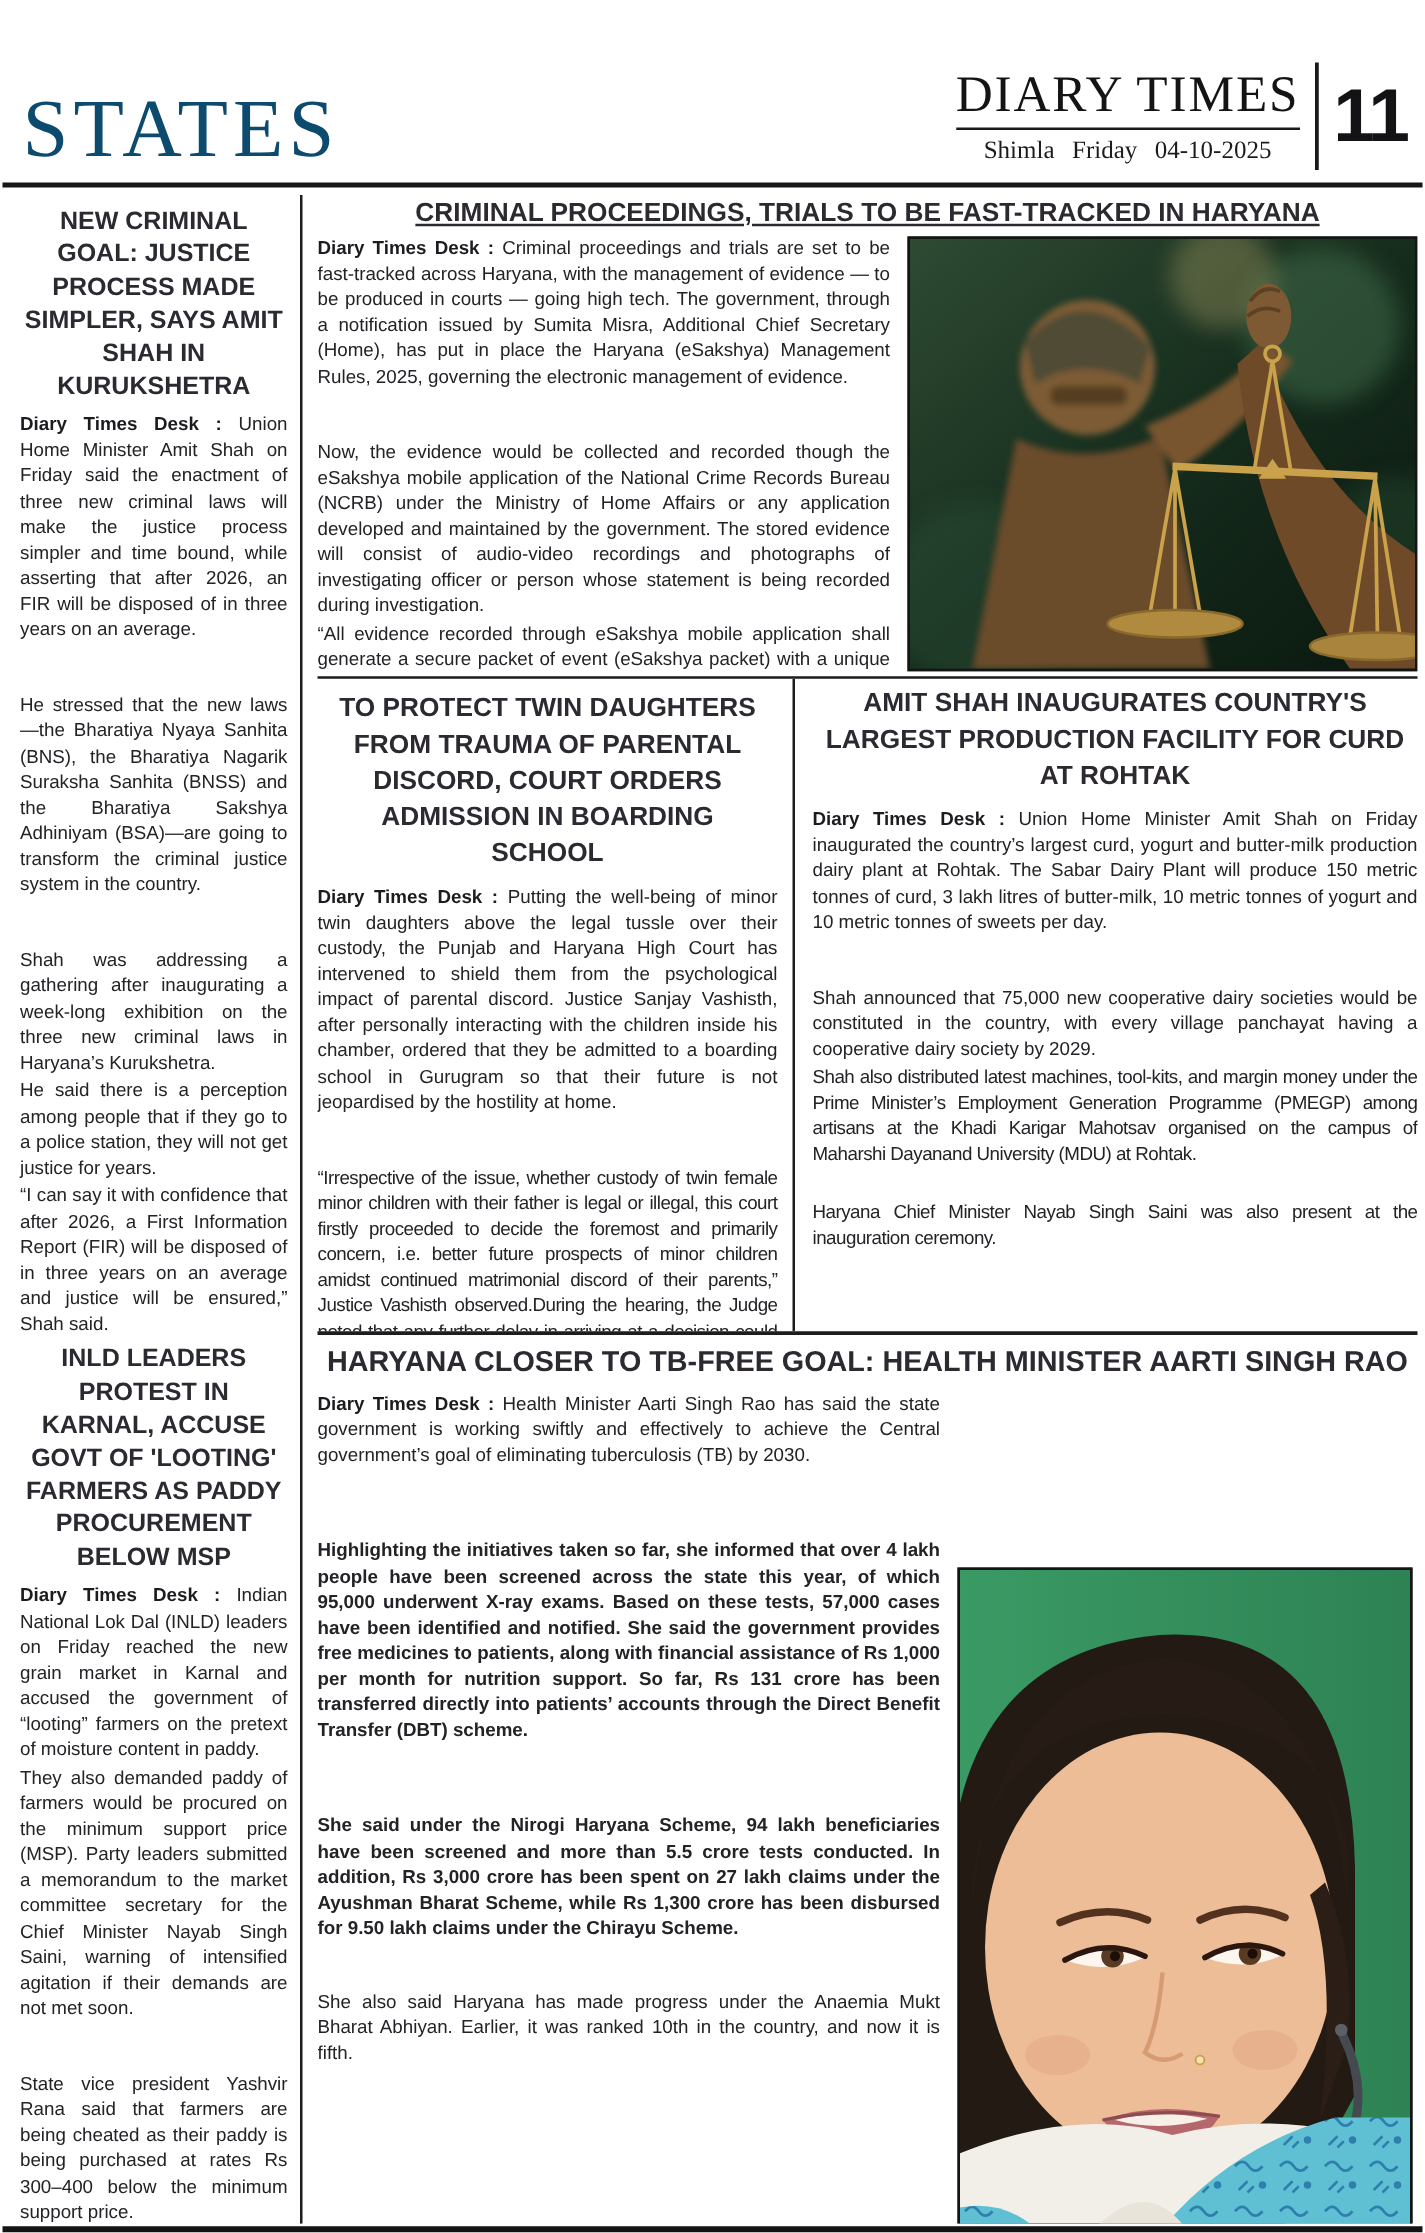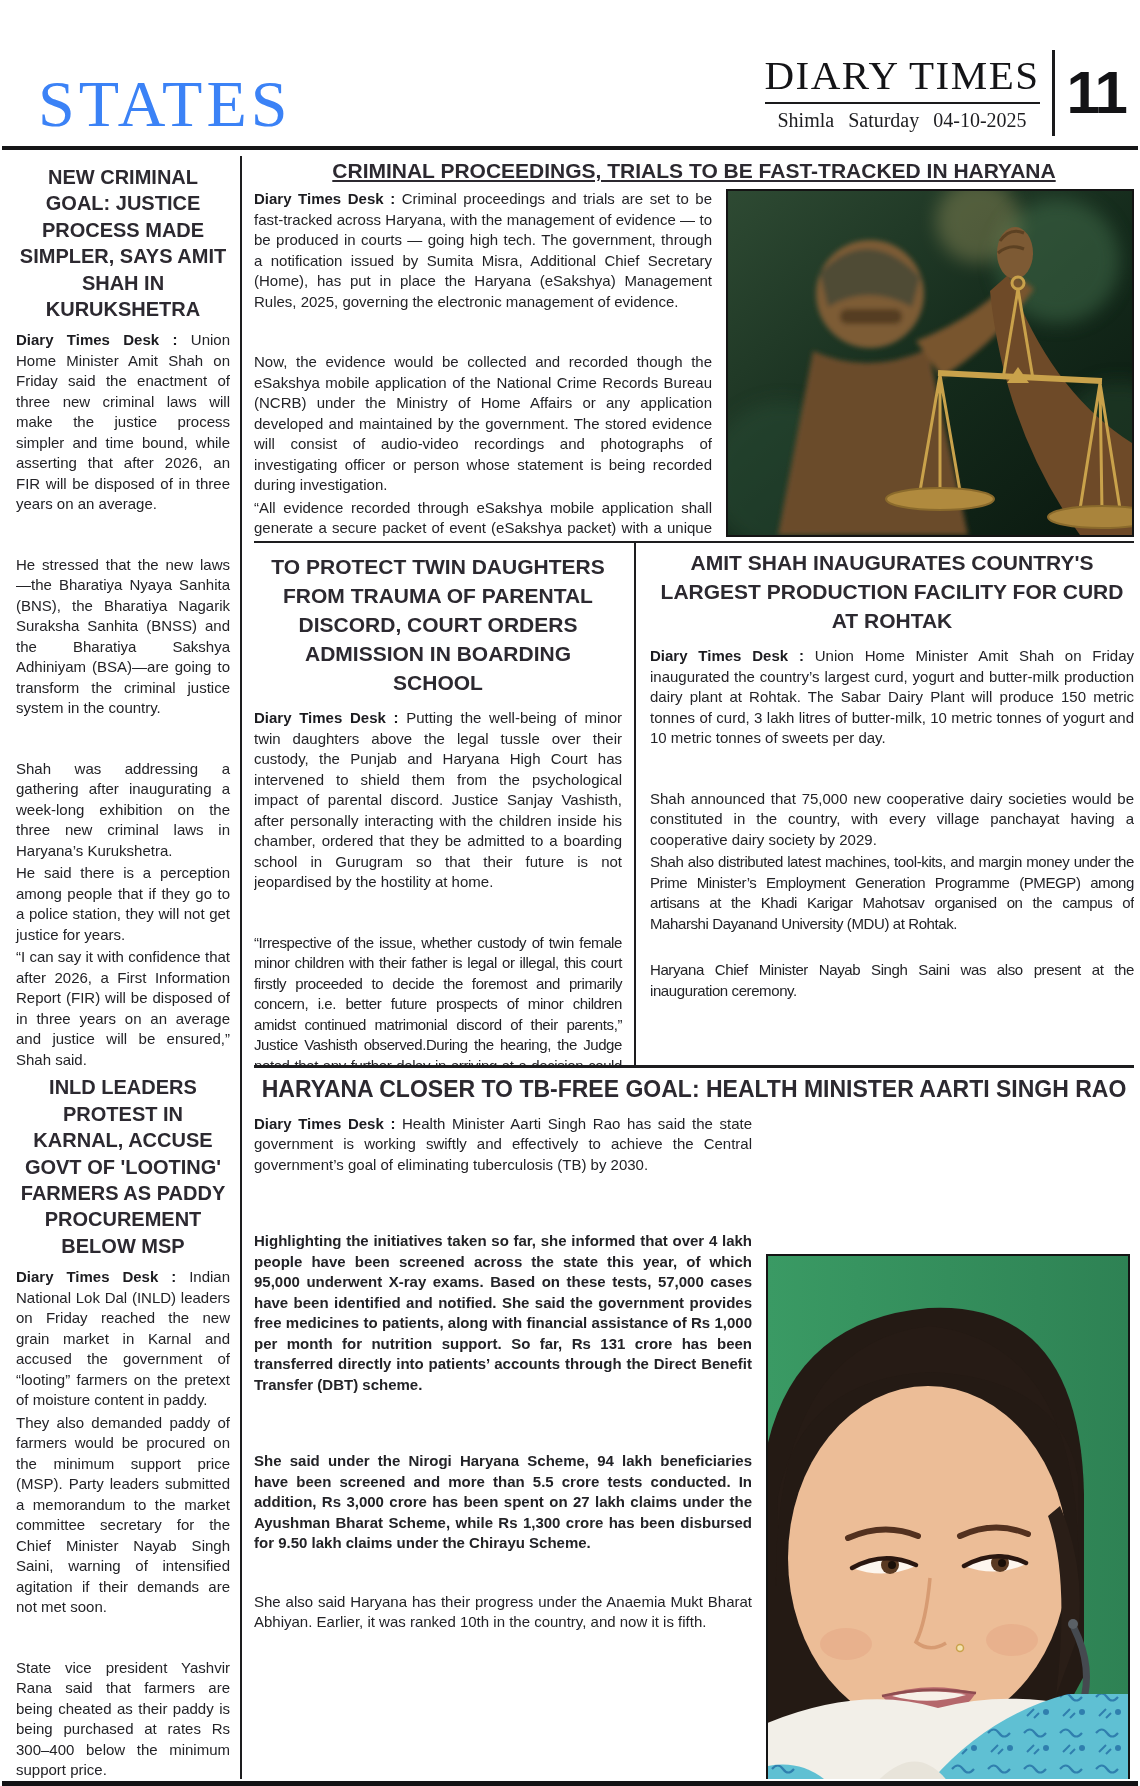--- a/index.html
+++ b/index.html
@@ -6,21 +6,21 @@
   html,body { background:#ffffff; }
   body {
     width:1140px; height:1786px; overflow:hidden;
     font-family:"Liberation Sans", sans-serif;
     color:#222226;
   }
   .page { width:1140px; height:1786px; display:flex; flex-direction:column; background:#fff; }
 
   
   .hdr { height:146px; display:flex; justify-content:space-between; align-items:flex-end; padding:6px 14px 10px 18px; }
-  .states { font-family:"Liberation Serif", serif; font-size:66px; font-weight:400; letter-spacing:4px; color:#3b82f6; line-height:0.95;margin-left:20px; }
+  .states { font-family:"Liberation Serif", serif; font-size:66px; font-weight:400; letter-spacing:4px; color:#0c4a6e; line-height:0.95; }
   .mast { display:flex; align-items:center; gap:12px; }
   .mast-text { text-align:center; }
   .masthead { font-family:"Liberation Serif", serif; font-size:41px; letter-spacing:1.5px; color:#141417; line-height:1.05; }
   .mast-rule { height:2px; background:#1a1a1c; margin:5px 0 5px; }
   .dateline { font-family:"Liberation Serif", serif; font-size:20px; color:#1c1c1f; word-spacing:9px; }
   .mast-bar { width:3px; height:86px; background:#1a1a1c; }
   .pageno { font-size:60px; font-weight:800; color:#131316; line-height:1; letter-spacing:-2px; }
   .hdr-rule { height:4px; background:#161618; margin:0 2px; }
 
   
@@ -67,21 +67,21 @@
 <body>
 
 <div class="page">
 
   <header class="hdr">
     <div class="states">STATES</div>
     <div class="mast">
       <div class="mast-text">
         <div class="masthead">DIARY TIMES</div>
         <div class="mast-rule"></div>
-        <div class="dateline">Shimla Saturday 04-10-2025</div>
+        <div class="dateline">Shimla Friday 04-10-2025</div>
       </div>
       <div class="mast-bar"></div>
       <div class="pageno">11</div>
     </div>
   </header>
   <div class="hdr-rule"></div>
 
   <div class="content">
 
     <aside class="left-col">
@@ -176,21 +176,21 @@
         </article>
       </div>
 
       <article class="row-bottom">
         <h2 class="headline h-bottom">HARYANA CLOSER TO TB-FREE GOAL: HEALTH MINISTER AARTI SINGH RAO</h2>
         <div class="bottom-flex">
           <div class="bottom-body">
             <p class="para"><span class="desk">Diary Times Desk :</span> <span>Health Minister Aarti Singh Rao has said the state government is working swiftly and effectively to achieve the Central government’s goal of eliminating tuberculosis (TB) by 2030.</span></p>
             <p class="para bsp">Highlighting the initiatives taken so far, she informed that over 4 lakh people have been screened across the state this year, of which 95,000 underwent X-ray exams. Based on these tests, 57,000 cases have been identified and notified. She said the government provides free medicines to patients, along with financial assistance of Rs 1,000 per month for nutrition support. So far, Rs 131 crore has been transferred directly into patients’ accounts through the Direct Benefit Transfer (DBT) scheme.</p>
             <p class="para bsp">She said under the Nirogi Haryana Scheme, 94 lakh beneficiaries have been screened and more than 5.5 crore tests conducted. In addition, Rs 3,000 crore has been spent on 27 lakh claims under the Ayushman Bharat Scheme, while Rs 1,300 crore has been disbursed for 9.50 lakh claims under the Chirayu Scheme.</p>
-            <p class="para bsp2">She also said Haryana has their progress under the Anaemia Mukt Bharat Abhiyan. Earlier, it was ranked 10th in the country, and now it is fifth.</p>
+            <p class="para bsp2">She also said Haryana has made progress under the Anaemia Mukt Bharat Abhiyan. Earlier, it was ranked 10th in the country, and now it is fifth.</p>
           </div>
           <div class="portrait-wrap">
             <figure class="photo fig-portrait">
               <svg width="360" height="541" viewBox="0 0 360 541">
                 <defs>
                   <linearGradient id="pbg" x1="0" y1="0" x2="1" y2="0">
                     <stop offset="0" stop-color="#3a9a64"></stop>
                     <stop offset="1" stop-color="#2e8254"></stop>
                   </linearGradient>
                   <pattern id="fab" width="36" height="36" patternUnits="userSpaceOnUse">

